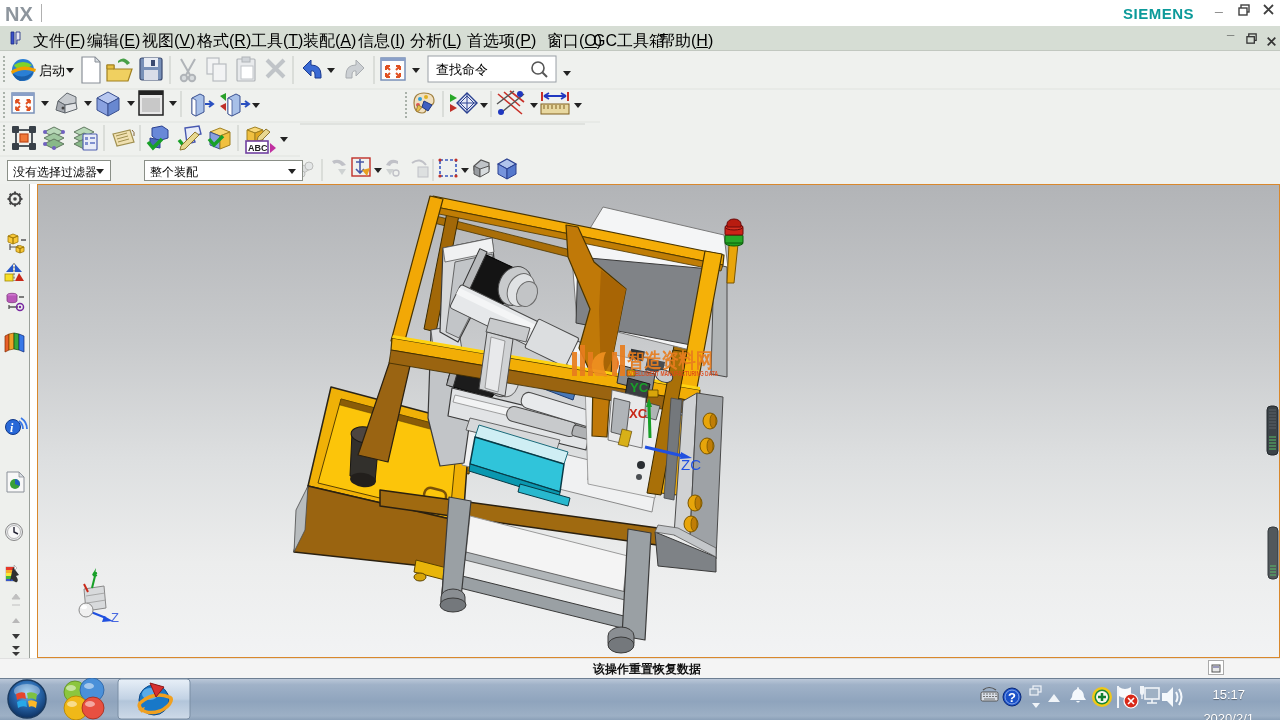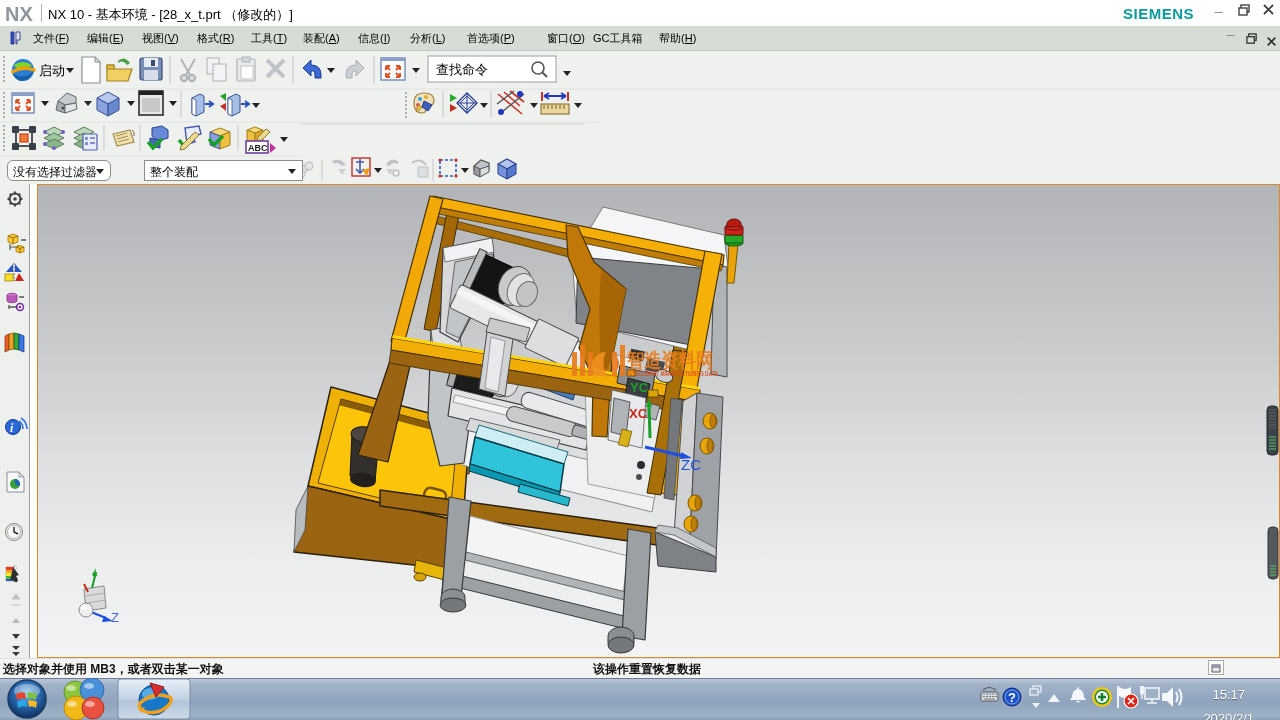--- a/index.html
+++ b/index.html
@@ -11,21 +11,21 @@
 
 #titlebar { left:0; top:0; width:1280px; height:26px; background:#ffffff; }
 #nxlogo { left:5px; top:3px; font-size:20px; font-weight:bold; color:#8d959d; letter-spacing:0px; }
 #titlesep { left:41px; top:4px; width:1px; height:18px; background:#b0b0b0; }
 #titletext { left:48px; top:6px; font-size:13px; color:#000; }
 #siemens { left:1123px; top:5px; font-size:15px; font-weight:bold; color:#0c9a9a; letter-spacing:0.5px; }
 .winbtn { top:4px; font-size:14px; color:#404040; font-weight:bold; }
 
 
 #menubar { left:0; top:26px; width:1280px; height:25px; background:#d6ddd4; border-bottom:1px solid #c2c8c0; }
-.menuitem { position:absolute; top:31px; font-size:11px; color:#000; white-space:nowrap; }
+.menuitem { position:absolute; top:31px; font-size:16px; color:#000; white-space:nowrap; }
 .u { text-decoration:underline; }
 
 
 #toolbars { left:0; top:51px; width:1280px; height:133px; background:#eff1ee; }
 .combo { position:absolute; background:#fff; border:1px solid #8a8f87; font-size:12px; color:#000; padding:3px 4px 0 5px; }
 .combo .ca { position:absolute; right:6px; top:8px; width:0; height:0; border-left:4px solid transparent; border-right:4px solid transparent; border-top:5px solid #222; }
 #sidebar { left:0; top:184px; width:30px; height:474px; background:#eef0ed; border-right:1px solid #9aa09a; }
 #viewport { left:37px; top:184px; width:1243px; height:474px; border:1px solid #d9882c; background:linear-gradient(180deg,#b2b4b7 0%, #c8cacc 33%, #dddfe0 58%, #eceded 80%, #f2f3f4 100%); }
 #viewlabels { left:45px; top:638px; font-size:14px; color:#e8944a; letter-spacing:0px; }
 
@@ -37,21 +37,20 @@
 #taskbar { left:0; top:678px; width:1280px; height:42px; background:linear-gradient(180deg,#bac7d8 0%, #a0b2c8 14%, #8fa4bd 55%, #9db0c5 90%, #8ba0b8 100%); border-top:1px solid #6d7e92; }
 #clock { right:26px; top:683px; font-size:13px; color:#fff; text-align:center; line-height:24px; text-shadow:0 1px 1px rgba(0,0,0,0.4); }
 </style>
 </head>
 <body>
 <div id="root">
 
 <div class="abs" id="titlebar"></div>
 <div class="abs" id="nxlogo">NX</div>
 <div class="abs" id="titlesep"></div>
-<div class="abs" id="titletext">NX 10 - 基本环境 - [28_x_t.prt （修改的）]</div>
 <div class="abs" id="siemens">SIEMENS</div>
 <div class="abs winbtn" style="left:1215px; top:-2px;">_</div>
 <div class="abs winbtn" style="left:1238px;"><svg width="13" height="13" viewBox="0 0 13 13">
         <rect x="3" y="1" width="8" height="7" fill="none" stroke="#404040" stroke-width="1.4"></rect>
         <rect x="1" y="4" width="8" height="7" fill="#fff" stroke="#404040" stroke-width="1.4"></rect>
       </svg></div>
 <div class="abs winbtn" style="left:1262px; top:3px;"><svg width="13" height="13" viewBox="0 0 13 13">
         <path d="M2 2 L11 11 M11 2 L2 11" stroke="#404040" stroke-width="1.8"></path>
       </svg></div>
 
@@ -369,21 +368,21 @@
           <path d="M8 11 L17 8 L17 14 L8 19Z" fill="#d8dcde" stroke="#555" stroke-width="1"></path>
         </g>
 <g transform="translate(497,107)">
           <path d="M10 1 L19 6 L10 11 L1 6Z" fill="#b0c4ec" stroke="#2a4090" stroke-width="1.2"></path>
           <path d="M1 6 L10 11 L10 21 L1 16Z" fill="#7694dc" stroke="#2a4090" stroke-width="1"></path>
           <path d="M10 11 L19 6 L19 16 L10 21Z" fill="#5478cc" stroke="#2a4090" stroke-width="1"></path>
         </g>
 </svg>
 </div>
 
-<div class="combo" style="left:7px; top:160px; width:104px; height:21px;border-radius:6px;">没有选择过滤器<span class="ca"></span></div>
+<div class="combo" style="left:7px; top:160px; width:104px; height:21px;">没有选择过滤器<span class="ca"></span></div>
 <div class="combo" style="left:144px; top:160px; width:159px; height:21px;">整个装配<span class="ca"></span></div>
 
 <div class="abs" id="sidebar"></div>
 <div class="abs" style="left:0; top:184px; width:30px; height:474px;">
 <svg width="30" height="474" viewBox="0 0 30 474">
 
 <g transform="translate(7,7)">
           <circle cx="8" cy="8" r="5.5" fill="none" stroke="#454545" stroke-width="2"></circle>
           <circle cx="8" cy="8" r="1.8" fill="#454545"></circle>
           <g stroke="#454545" stroke-width="2">
@@ -665,21 +664,20 @@
 <path d="M1269 410 h7 M1269 413 h7 M1269 416 h7 M1269 419 h7 M1269 422 h7 M1269 425 h7 M1269 428 h7" stroke="#5a6268" stroke-width="1"></path>
 <path d="M1269 437 h7 M1269 440 h7 M1269 443 h7 M1269 446 h7 M1269 449 h7" stroke="#58c068" stroke-width="1.2"></path>
 <rect x="1268" y="527" width="10" height="52" rx="4" fill="#52585c" stroke="#33383c"></rect>
 <path d="M1270 566 h6 M1270 569 h6 M1270 572 h6 M1270 575 h6" stroke="#58c068" stroke-width="1.2"></path>
 </g>
 </g>
 </svg>
 </div>
 
 <div class="abs" id="statusbar"></div>
-<div class="stext" style="left:3px; top:661px;">选择对象并使用 MB3，或者双击某一对象</div>
 <div class="stext" style="left:593px; top:661px;">该操作重置恢复数据</div>
 <div class="abs" style="left:1208px; top:660px; width:16px; height:15px; border:1px solid #aaa; background:#fff;"><svg width="14" height="13" viewBox="0 0 14 13">
         <rect x="3" y="3" width="8" height="7" fill="#e8e8e8" stroke="#555" stroke-width="1"></rect>
         <rect x="4" y="4" width="6" height="2" fill="#99b"></rect>
       </svg></div>
 
 <div class="abs" id="taskbar"></div>
 <div class="abs" style="left:0; top:678px; width:1280px; height:42px;">
 <svg width="1280" height="42" viewBox="0 0 1280 42">
 <defs>

